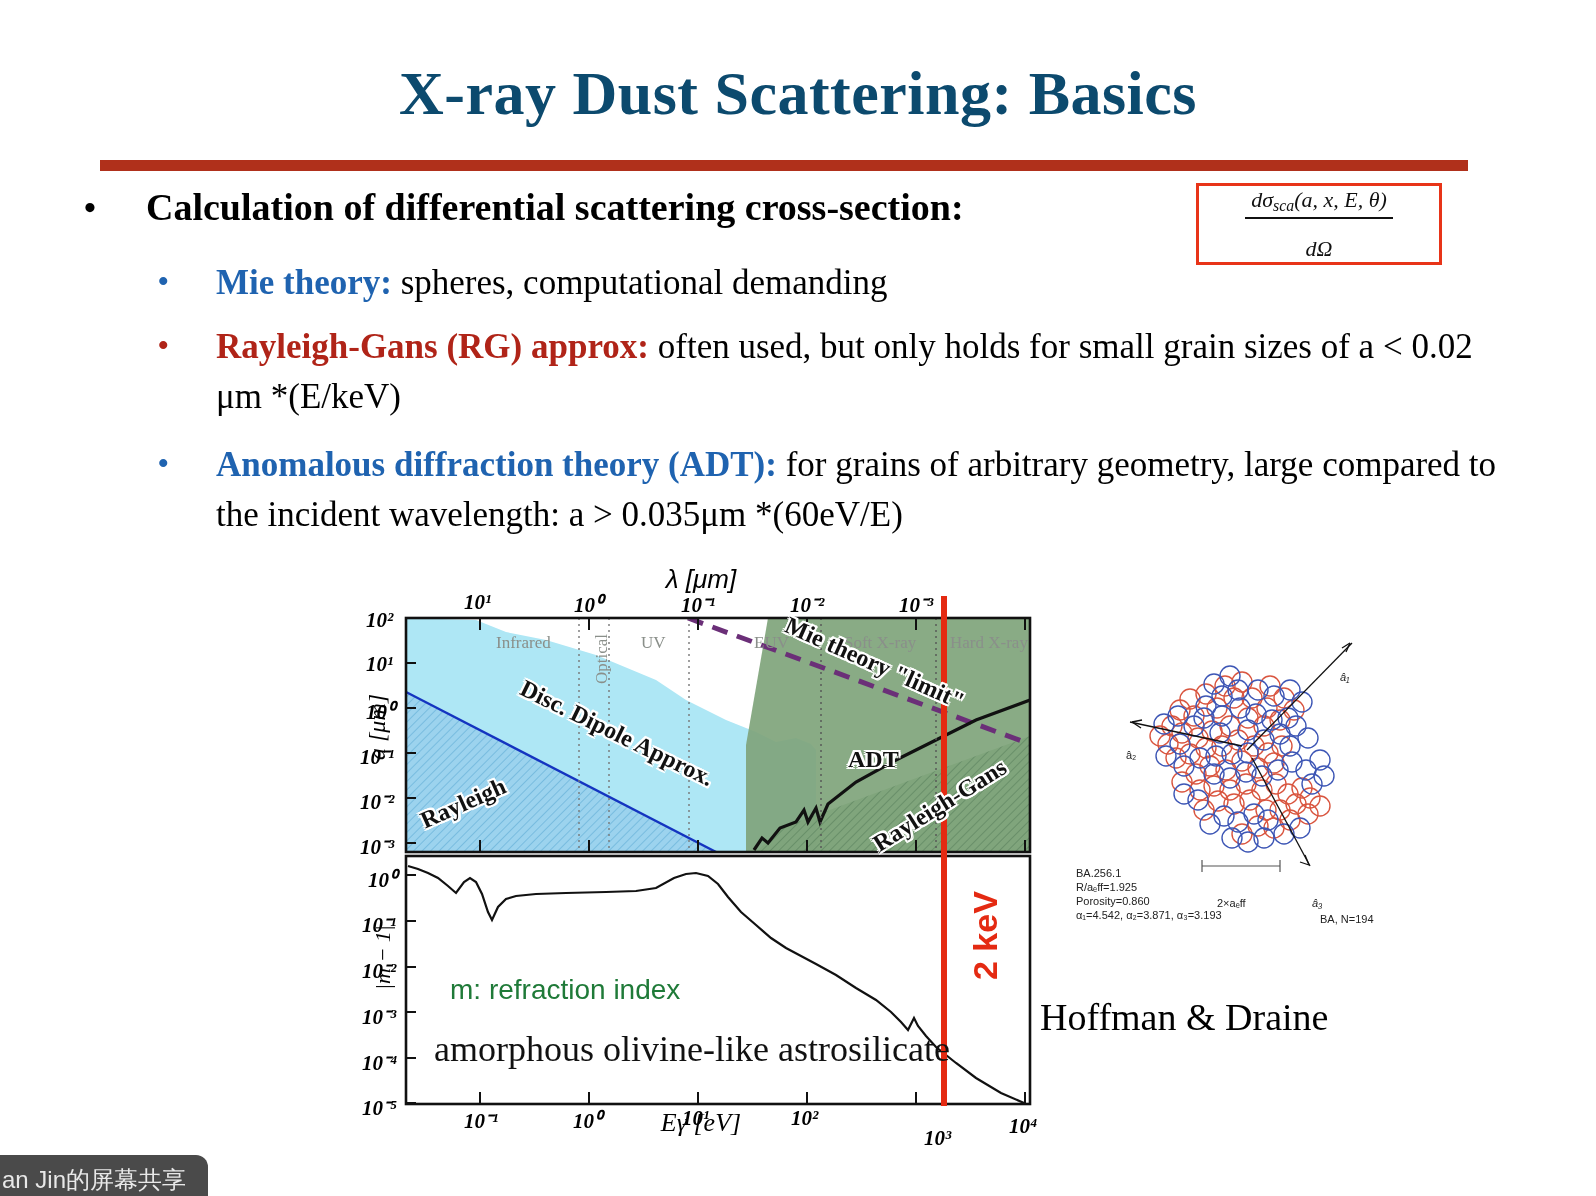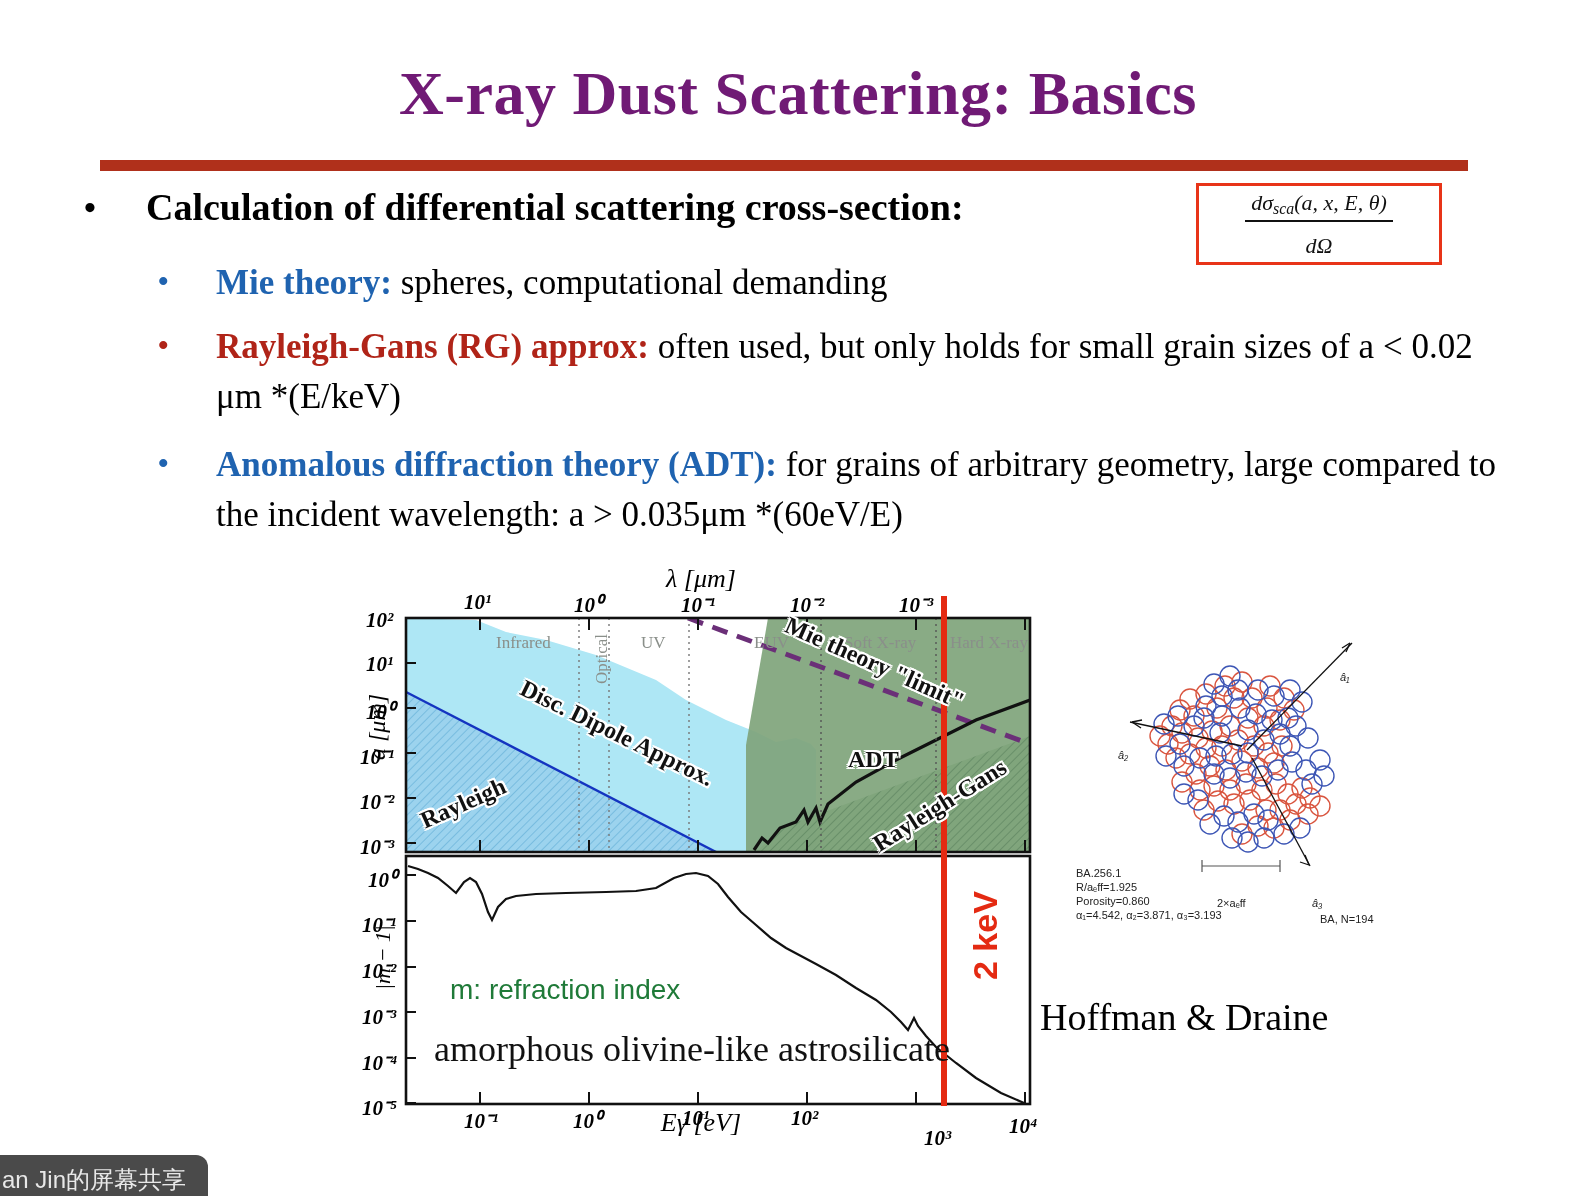--- a/index.html
+++ b/index.html
@@ -14,21 +14,21 @@
   }
 
   
   #slide-title {
     position: absolute;
     left: 0; top: 58px; width: 1596px;
     text-align: center;
     font-family: "Liberation Serif", serif;
     font-weight: bold;
     font-size: 62px;
-    color: #701a75;
+    color: #0c4a6e;
     letter-spacing: 0.5px;
   }
   #title-divider {
     position: absolute;
     left: 100px; top: 160px;
     width: 1368px; height: 11px;
     background: #B0301B;
   }
 
   
@@ -82,33 +82,33 @@
   }
   #formula-inner {
     font-family: "Liberation Serif", serif;
     font-style: italic;
     font-size: 22px;
     text-align: center;
     line-height: 1.05;
     color: #111;
   }
   #formula-num { padding: 0 6px 2px 6px; border-bottom: 2px solid #111; white-space: nowrap;}
-  #formula-den { padding-top: 12px; }
+  #formula-den { padding-top: 18px; }
   .sub { font-size: 0.72em; vertical-align: -0.28em; font-style: italic;}
 
   
   #figure-wrap {
     position: absolute;
     left: 356px; top: 560px;
     width: 690px; height: 580px;
   }
   #fig-toplabel {
     position: absolute; left: 0; top: 4px; width: 690px;
     text-align: center; font-size: 26px; font-style: italic;
-    font-family: Liberation Serif, serif; color: #000;
+    font-family: Liberation Sans, sans-serif; color: #000;
   }
   
   .axnum {
     position: absolute;
     font-family: "Liberation Serif", serif;
     font-style: italic; font-weight: bold;
     font-size: 21px; color: #000;
     white-space: nowrap;
   }
   .ylabel-rot {
@@ -524,21 +524,21 @@
     </g>
 
     <g stroke="#555" stroke-width="1.2">
       <line x1="140" y1="268" x2="218" y2="268"></line>
       <line x1="140" y1="262" x2="140" y2="274"></line>
       <line x1="218" y1="262" x2="218" y2="274"></line>
     </g>
   </svg>
 
   <div class="grain-cap" style="left:278px; top:36px; font-style:italic;">â₁</div>
-  <div class="grain-cap" style="left:56px;  top:114px; font-style:italic;text-align:right;">â₂</div>
+  <div class="grain-cap" style="left:64px;  top:114px; text-align:right;">â₂</div>
   <div class="grain-cap" style="left:250px; top:262px; font-style:italic;">â₃</div>
 
   <div class="grain-cap" style="left:14px; top:232px;">BA.256.1</div>
   <div class="grain-cap" style="left:14px; top:246px;">R/aₑff=1.925</div>
   <div class="grain-cap" style="left:14px; top:260px;">Porosity=0.860</div>
   <div class="grain-cap" style="left:14px; top:274px;">α₁=4.542,  α₂=3.871,  α₃=3.193</div>
   <div class="grain-cap" style="left:155px; top:262px;">2×aₑff</div>
   <div class="grain-cap" style="left:258px; top:278px;">BA, N=194</div>
 </div>
 

